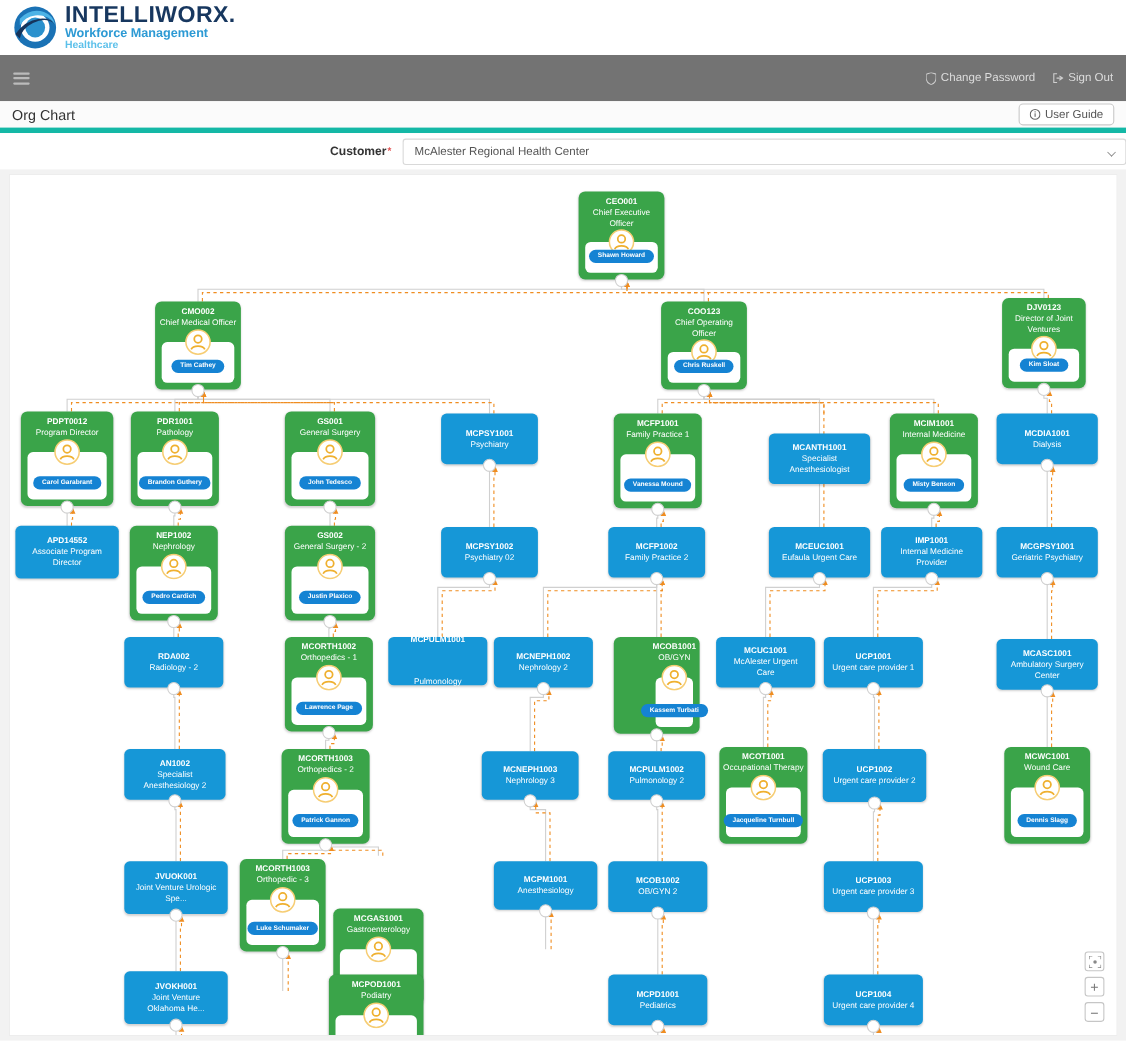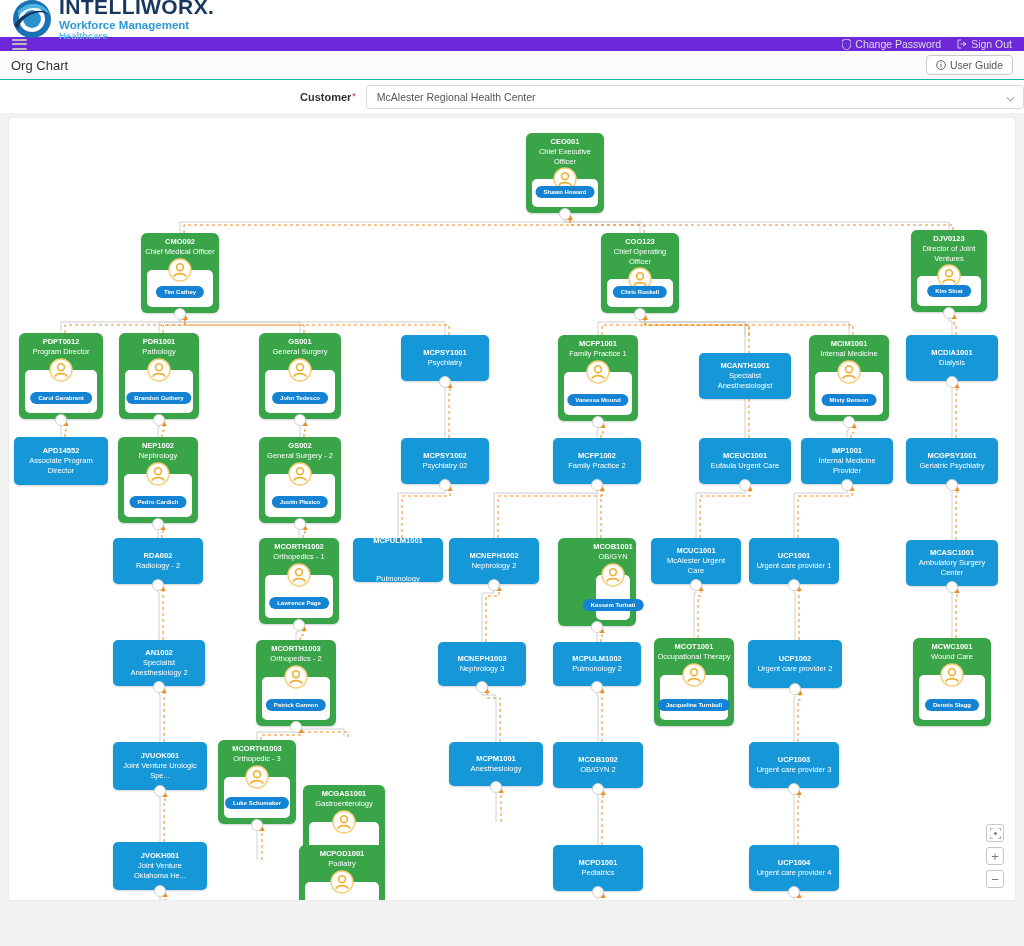--- a/index.html
+++ b/index.html
@@ -3,35 +3,35 @@
 <meta charset="utf-8">
 <style>
   * { box-sizing: border-box; }
   html,body { margin:0; padding:0; }
   body {
     width:1024px; height:946px; overflow:hidden;
     font-family:"Liberation Sans", sans-serif;
     background:#f2f2f2;
   }
   
-  .header { height:37px; background:#fff; display:flex; align-items:center; padding-left:12px; }
+  .header { height:50px; background:#fff; display:flex; align-items:center; padding-left:12px; }
   .logo-swirl { width:40px; height:40px; margin-right:7px; }
   .brand-block { display:flex; flex-direction:column; line-height:1.05; }
   .brand { font-size:21px; font-weight:700; color:#17375f; letter-spacing:.4px; }
   .tagline { font-size:11.5px; font-weight:700; color:#2d9ad4; }
   .subline { font-size:9.5px; font-weight:700; color:#5cc0ea; }
   
-  .navbar { height:14px; background:#6d28d9; color:#dcdcdc; display:flex; align-items:center; padding:0 12px; font-size:10.5px; }
+  .navbar { height:42px; background:#737373; color:#dcdcdc; display:flex; align-items:center; padding:0 12px; font-size:10.5px; }
   .hamburger { width:15px; display:flex; flex-direction:column; gap:2.5px; cursor:pointer; }
   .hamburger i { height:2px; background:#bbb; border-radius:1px; }
   .nav-right { margin-left:auto; display:flex; gap:16px; align-items:center; }
   .nav-item { display:flex; align-items:center; gap:4px; cursor:pointer; }
   .nav-item svg { display:block; }
   
-  .pagebar { height:29px; background:#fbfbfb; border-bottom:1px solid #14b8a6; display:flex; align-items:center; padding:0 11px; }
+  .pagebar { height:29px; background:#fbfbfb; border-bottom:5px solid #14b8a6; display:flex; align-items:center; padding:0 11px; }
   .page-title { font-size:13px; color:#333; }
   .user-guide { margin-left:auto; display:flex; align-items:center; gap:4px; font-size:10.5px; color:#555; background:#fff; border:1px solid #c9c9c9; border-radius:4px; padding:3px 9px; cursor:pointer; }
   
   .customer-row { height:33px; background:#fff; display:flex; align-items:center; padding-left:300px; }
   .customer-label { font-size:11px; font-weight:700; color:#333; }
   .req { color:#e25555; font-size:9px; vertical-align:top; margin-left:1px; }
   .select { position:relative; width:664px; height:24px; margin-left:10px; border:1px solid #d9d9d9; border-radius:3px; background:#fff; display:flex; align-items:center; padding:0 24px 0 10px; font-size:10.5px; color:#555; cursor:pointer; }
   .chevron { position:absolute; right:9px; top:8px; width:7px; height:7px; border-right:1.4px solid #888; border-bottom:1.4px solid #888; transform:rotate(45deg) scale(.8); }
   
   .canvas { position:relative; margin:4px 8px 0; height:784px; background:#fff; border:1px solid #ececec; overflow:hidden; }

